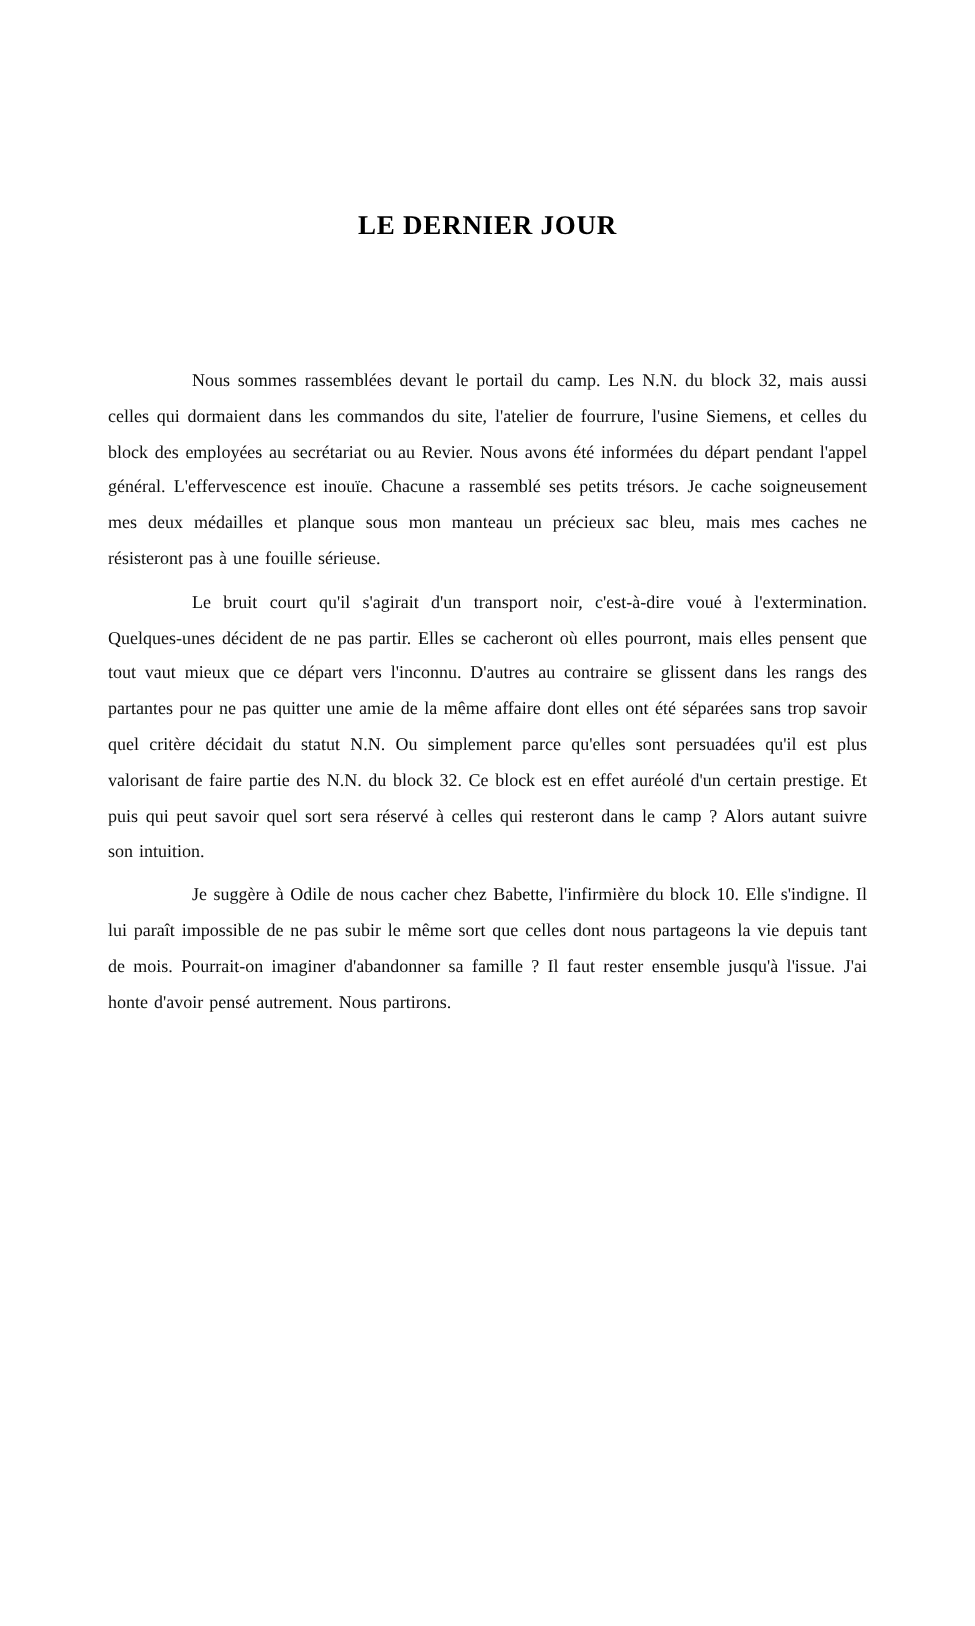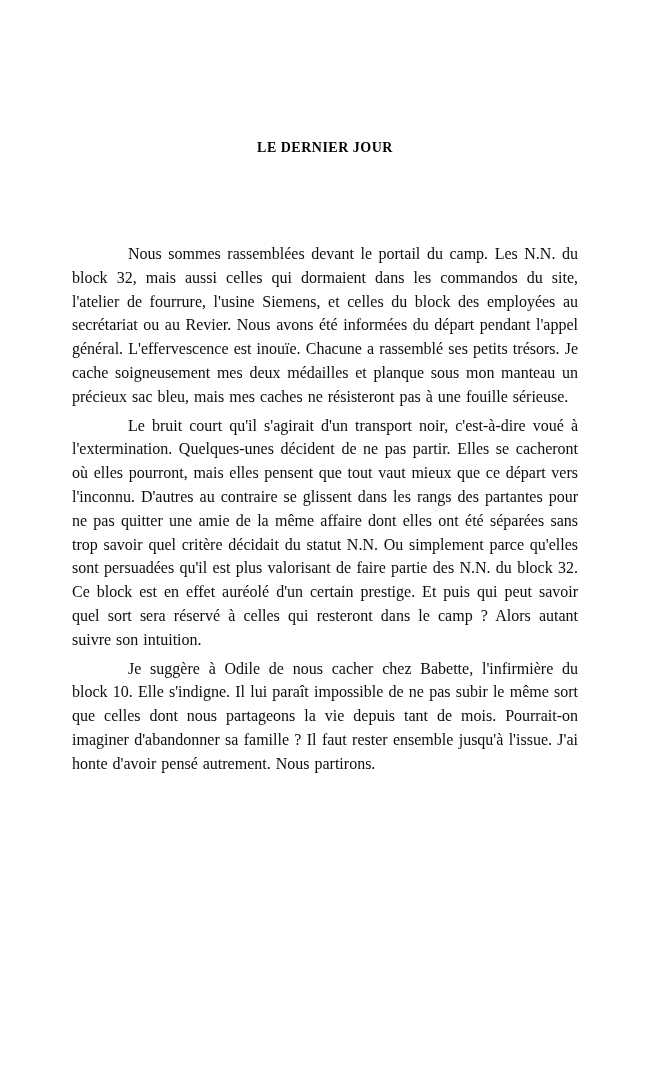--- a/index.html
+++ b/index.html
@@ -17,35 +17,35 @@
     overflow: hidden;
     box-sizing: border-box;
   }
   .title {
     position: absolute;
     top: 140px;
     left: 72px;
     width: 506px;
     margin: 0;
     text-align: center;
-    font-size: 14px;
+    font-size: 18px;
     font-weight: bold;
     letter-spacing: 0.5px;
     color: #000000;
     font-family: "Liberation Serif", "DejaVu Serif", serif;
   }
   .text-block {
     position: absolute;
     top: 242px;
     left: 72px;
     width: 506px;
   }
   .text-block p {
     margin: 0 0 5px 0;
-    font-size: 16px;
+    font-size: 12px;
     line-height: 23.8px;
     text-align: justify;
     text-align-last: left;
     text-indent: 56px;
     word-spacing: 1px;
     color: #0c0c0c;
   }
 </style>
 </head>
 <body>

